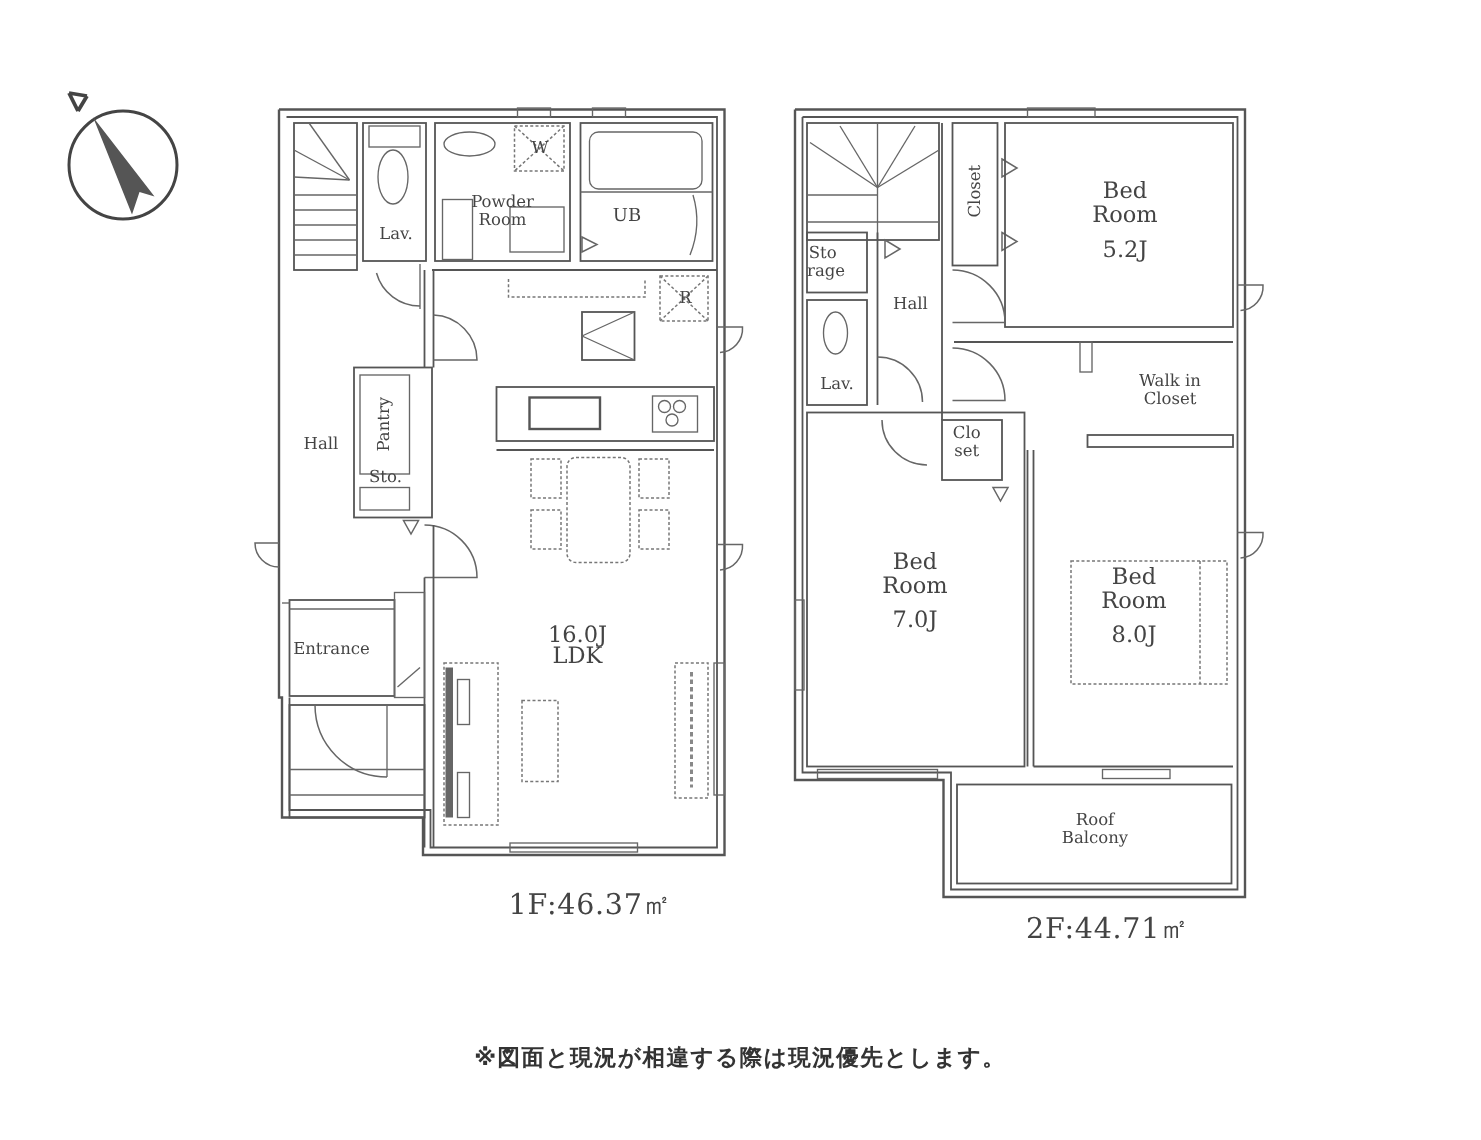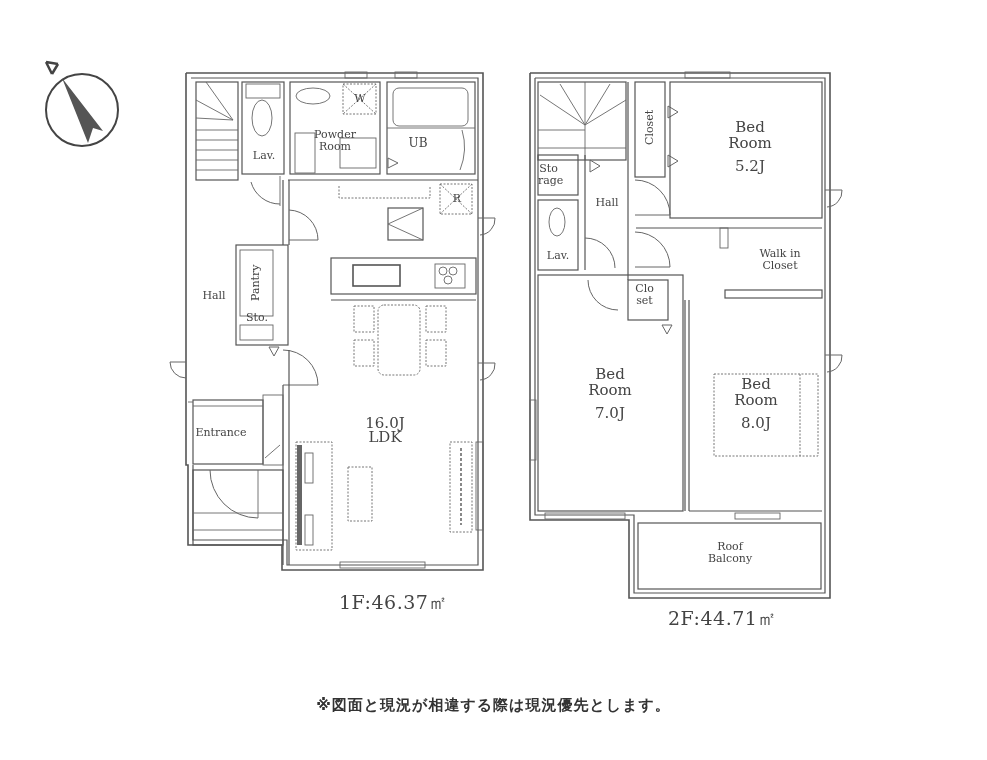--- a/index.html
+++ b/index.html
@@ -219,15 +219,15 @@
 <div class="lbl s11" style="left:630px;top:283px;width:29px;">Clo
 set</div>
 <div class="lbl s14" style="left:560px;top:367px;width:100px;">Bed
 Room</div>
 <div class="lbl s14" style="left:560px;top:406px;width:100px;">7.0J</div>
 <div class="lbl s14" style="left:706px;top:377px;width:100px;">Bed
 Room</div>
 <div class="lbl s14" style="left:706px;top:416px;width:100px;">8.0J</div>
 <div class="lbl s11" style="left:690px;top:541px;width:80px;">Roof
 Balcony</div>
-<div class="area" style="left:668px;top:606px;">2F:44.71㎡</div>
+<div class="area" style="left:684px;top:606px;">2F:44.71㎡</div>
 
 <div class="note">※図面と現況が相違する際は現況優先とします。</div>
 
 </body></html>

